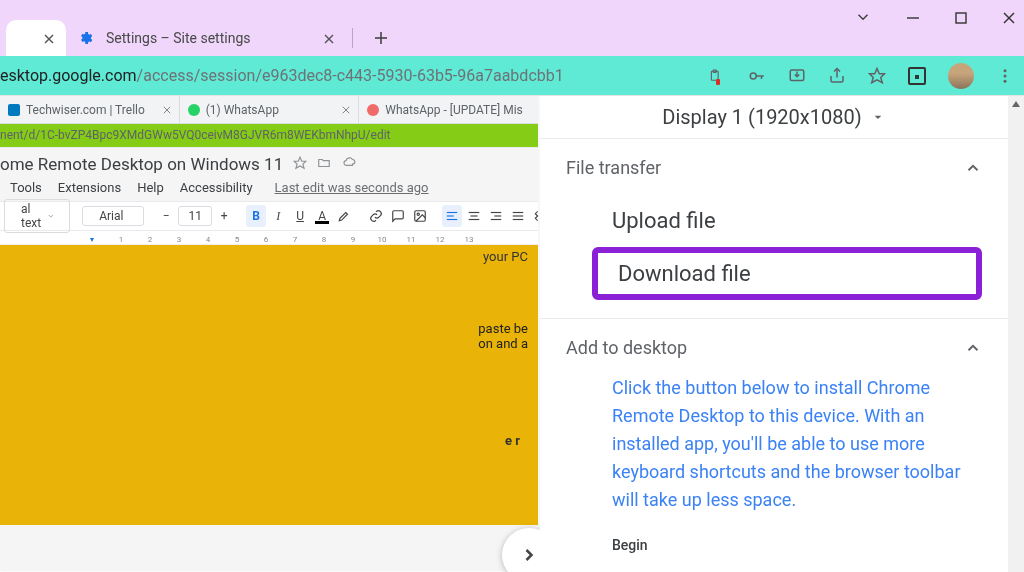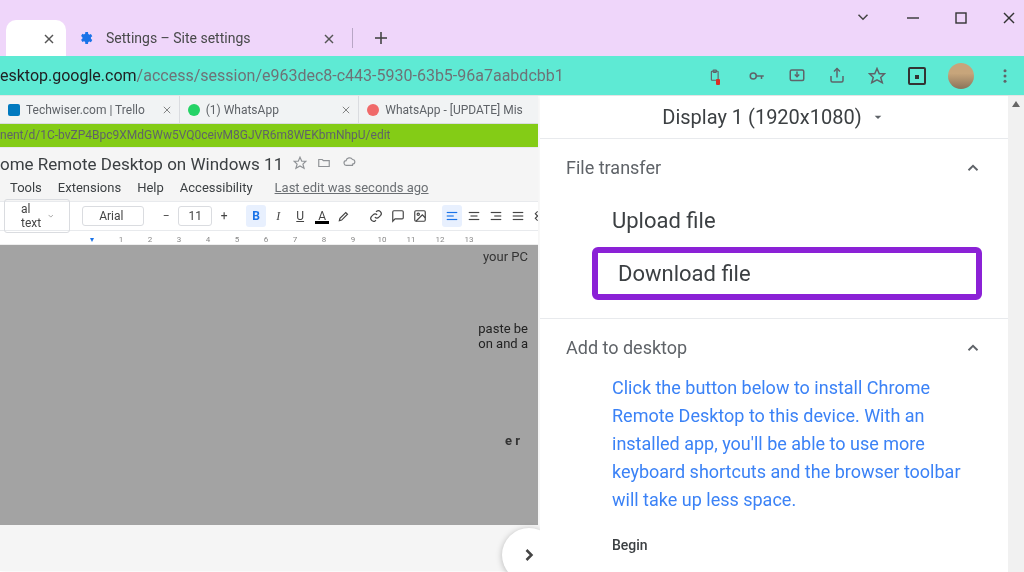--- a/index.html
+++ b/index.html
@@ -43,21 +43,21 @@
   .doc-title-row .ticon{color:#8f9296;}
   .menubar { display:flex; gap:16px; padding:4px 10px 6px; font-size:13px; color:#3c4043;}
   .menubar .last-edit{color:#6b6f73;text-decoration:underline;margin-left:6px;}
   .toolbar { height:30px; background:#fff; border-top:1px solid #e8eaed; border-bottom:1px solid #e8eaed; display:flex; align-items:center; padding:0 4px; gap:2px; font-size:12px; color:#444;}
   .tb-sep{width:1px;height:18px;background:#dadce0;margin:0 4px;}
   .tb-btn{min-width:20px;height:22px;display:flex;align-items:center;justify-content:center;border-radius:3px;color:#444;}
   .tb-btn.pressed{background:#e8f0fe;color:#1a73e8;}
   .tb-select{border:1px solid #dadce0;border-radius:3px;padding:2px 16px;font-size:12px;display:flex;align-items:center;gap:4px;}
   .ruler{height:14px;background:#fff;border-bottom:1px solid #eee;font-size:8px;color:#888;display:flex;align-items:flex-end;padding-left:86px;gap:17px;}
   .ruler span{width:12px;text-align:center;}
-  .doc-body{background:#a3a3a3;padding:4px 0 0 116px;font-size:13px;color:#333;position:relative;min-height:280px;}
+  .doc-body{background:#eab308;padding:4px 0 0 116px;font-size:13px;color:#333;position:relative;min-height:280px;}
   .doc-body .txt{white-space:nowrap;}
   .doc-body .note{position:absolute;right:10px;top:76px;font-size:13px;color:#222;text-align:left;}
 
   .fab-arrow{position:absolute;left:502px;top:432px;width:54px;height:54px;border-radius:50%;background:#fff;box-shadow:0 1px 6px rgba(0,0,0,0.25);display:flex;align-items:center;justify-content:center;}
   .fab-arrow svg{width:20px;height:20px;color:#444;}
 
   .side-panel{position:absolute;right:16px;top:0;bottom:0;width:468px;background:#fff;}
   .display-row{height:42px;display:flex;align-items:center;justify-content:center;gap:8px;font-size:20px;color:#3c4043;}
   .display-row svg{width:16px;height:16px;color:#5f6368;}
   .panel-sec{border-top:1px solid #e8eaed;padding:18px 26px;}

